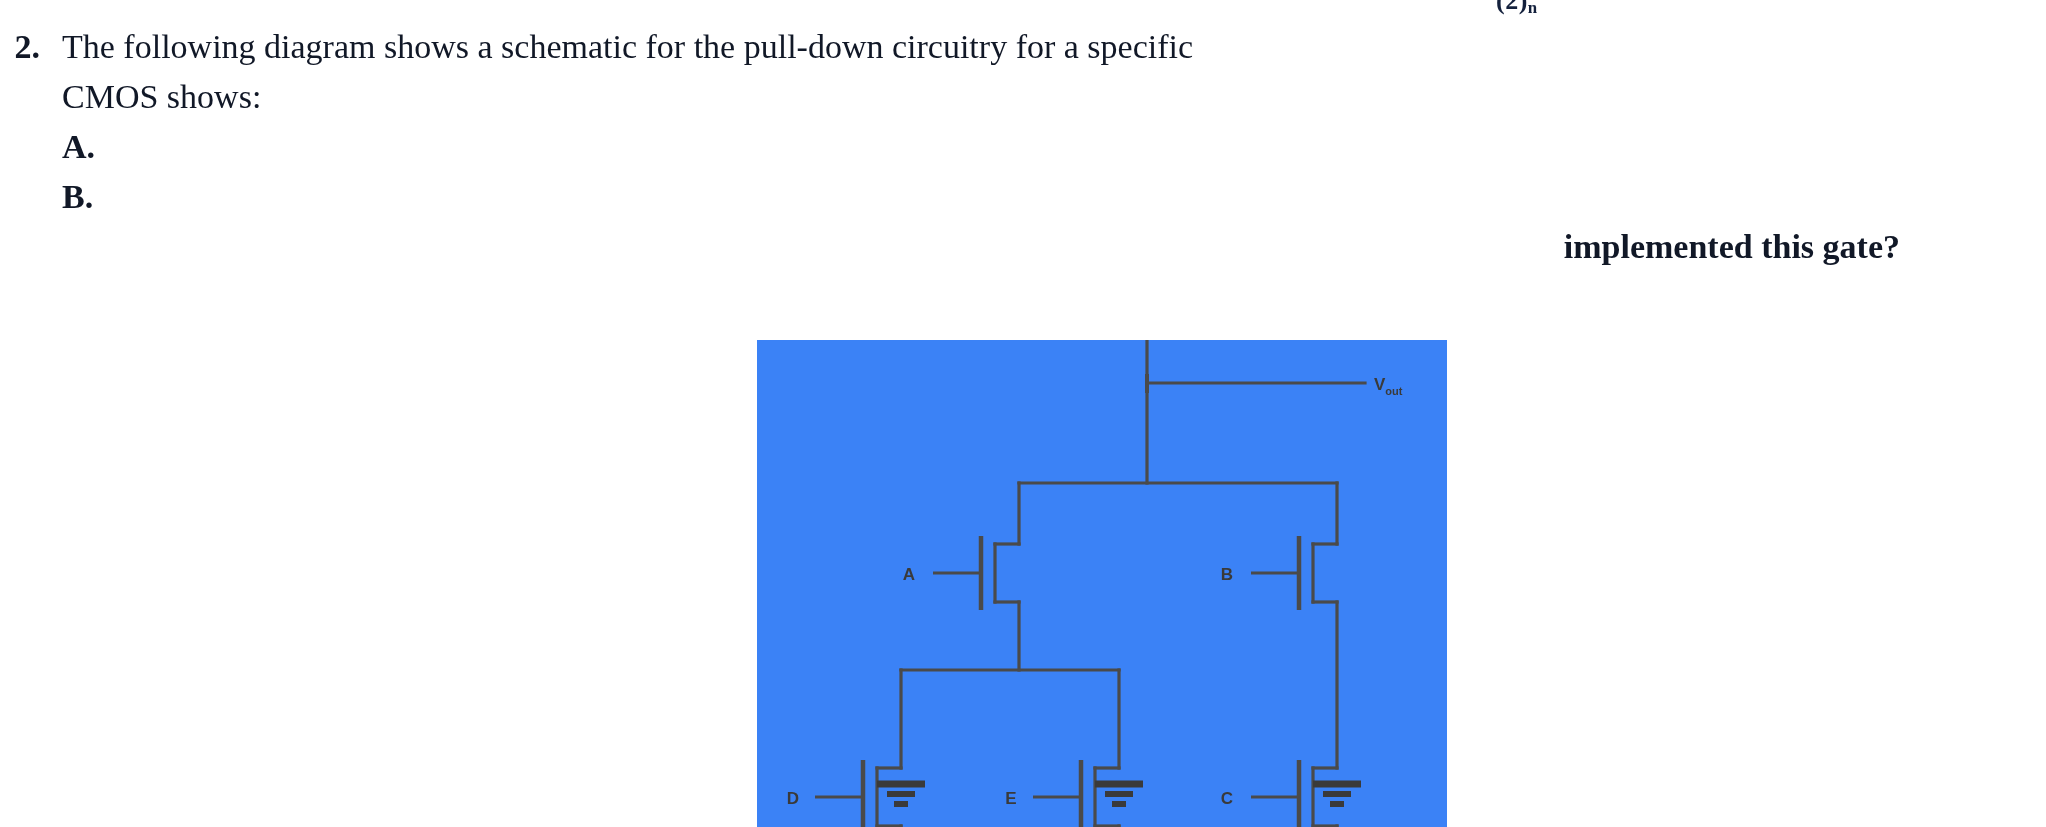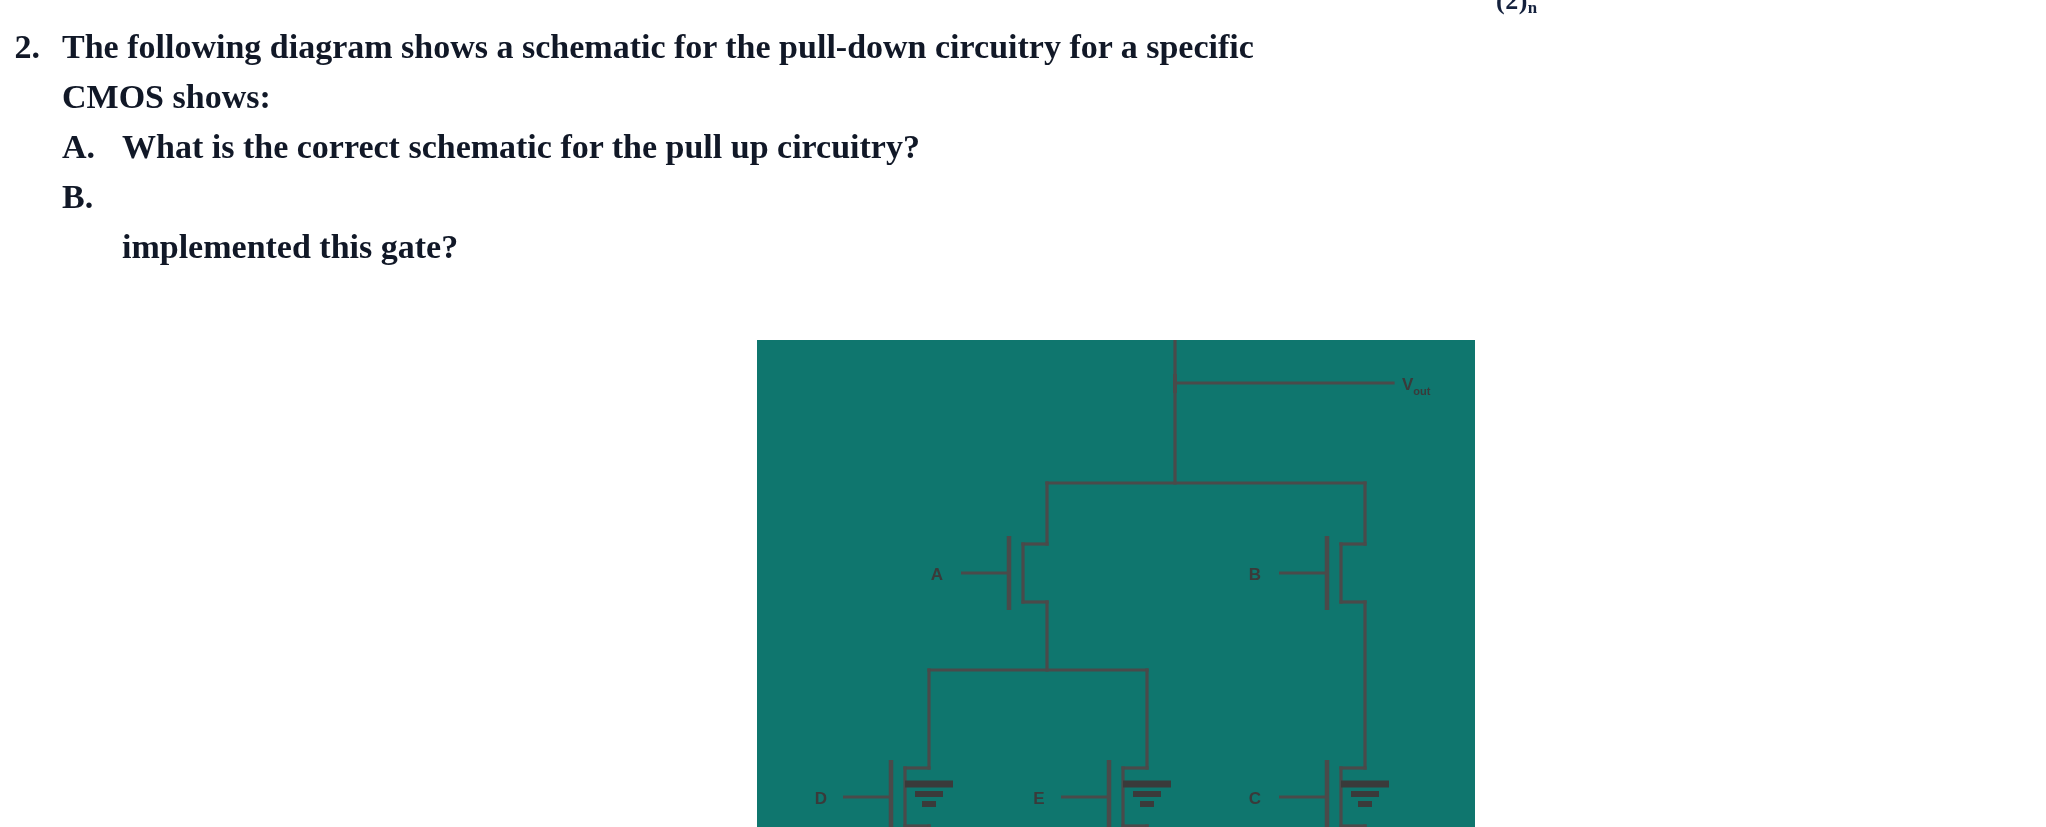--- a/index.html
+++ b/index.html
@@ -53,21 +53,21 @@
     font-size: 34px;
     font-weight: bold;
     line-height: 50px;
     color: #111827;
   }
   .q-body {
     flex: 1 1 auto;
   }
   .q-line {
     font-size: 34px;
-    font-weight: bold;
+    font-weight: normal;
     line-height: 50px;
     color: #111827;
     white-space: nowrap;
   }
   .sub-row {
     display: flex;
     align-items: flex-start;
     margin-top: 0px;
   }
   .sub-label {
@@ -92,32 +92,32 @@
   .sub-text.indent {
     padding-left: 0px;
   }
   .cont-line {
     font-size: 34px;
     font-weight: bold;
     line-height: 50px;
     color: #111827;
     padding-left: 60px;
     white-space: nowrap;
+    text-align: right;
   }
 
   
   .figure-panel {
     position: absolute;
     left: 757px;
     top: 340px;
     width: 690px;
     height: 487px;
-    background: #0f766e;
+    background: #3b82f6;
     overflow: hidden;
-    padding-left: 28px;
   }
   .figure-panel svg {
     display: block;
   }
   .fig-label {
     font-family: "Liberation Sans", "DejaVu Sans", sans-serif;
     font-size: 17px;
     font-weight: bold;
     fill: #3a3a3a;
   }
@@ -135,21 +135,20 @@
 
 <div class="question">
   <div class="q-row">
     <div class="q-num">2.</div>
     <div class="q-body">
       <div class="q-line">The following diagram shows a schematic for the pull-down circuitry for a specific</div>
       <div class="q-line">CMOS shows:</div>
 
       <div class="sub-row">
         <div class="sub-label">A.</div>
-        <div class="sub-text indent">What is the correct schematic for the pull up circuitry?</div>
       </div>
 
       <div class="sub-row">
         <div class="sub-label wide">B.</div>
       </div>
       <div class="cont-line">implemented this gate?</div>
     </div>
   </div>
 </div>
 

